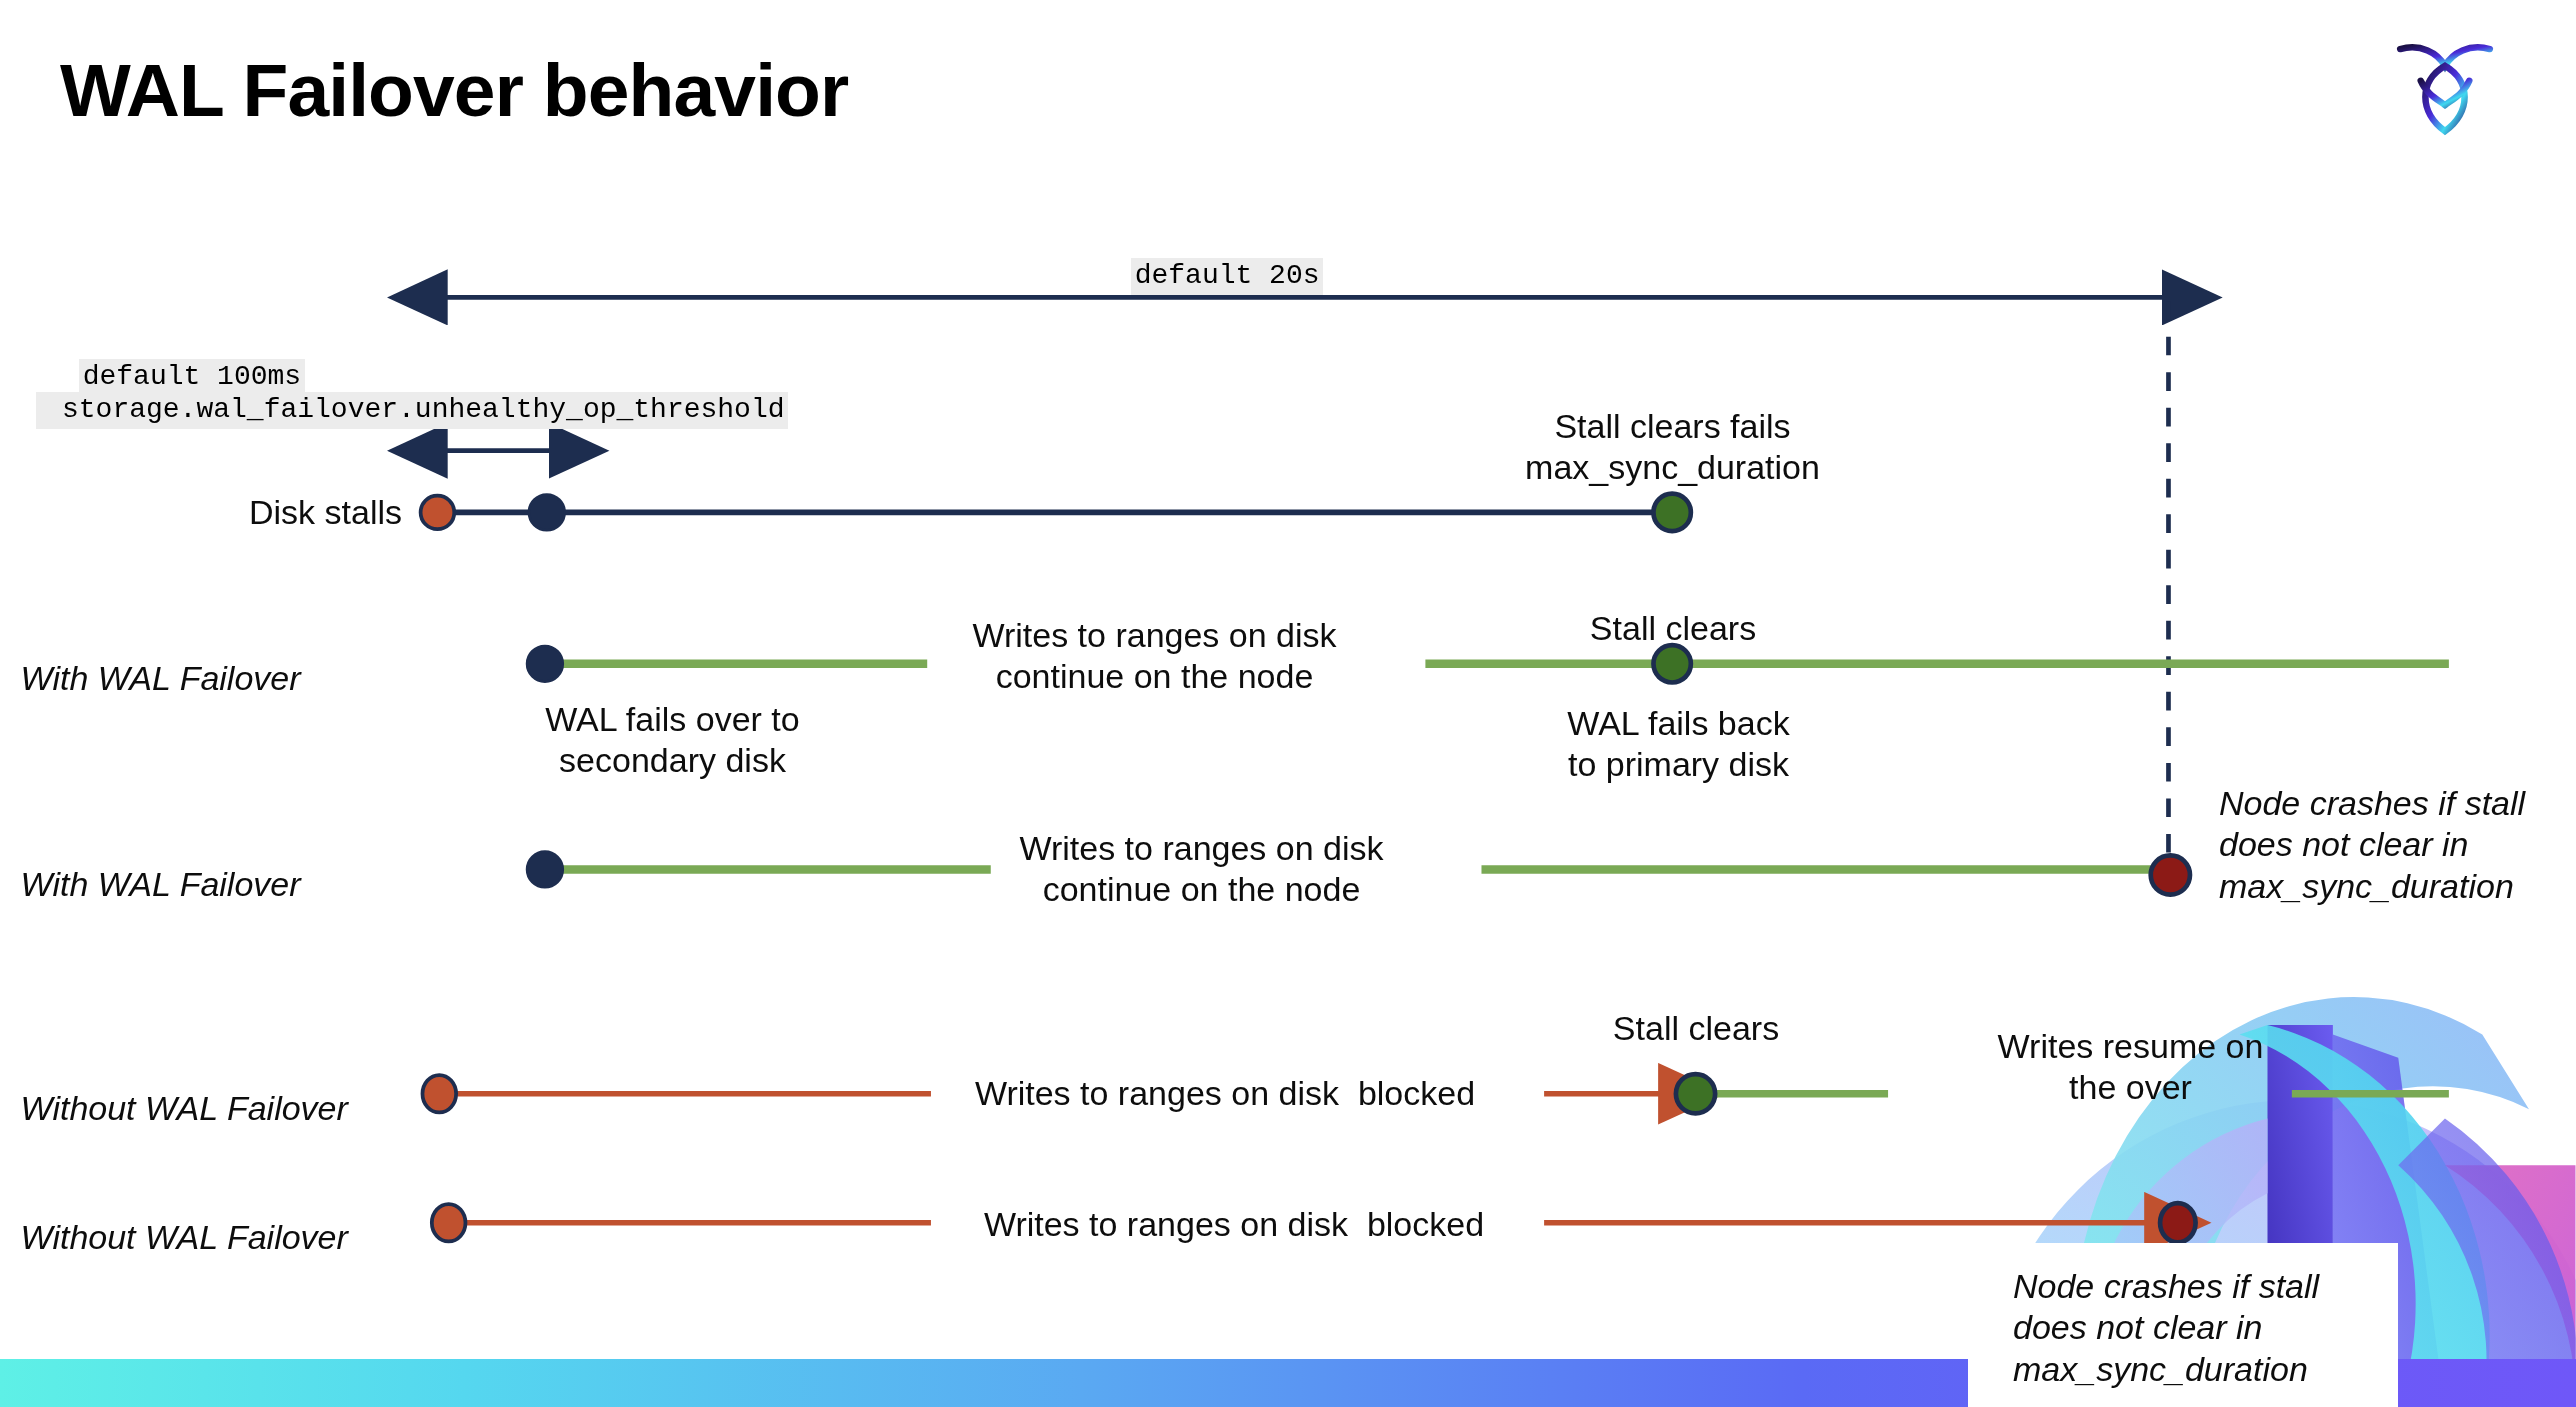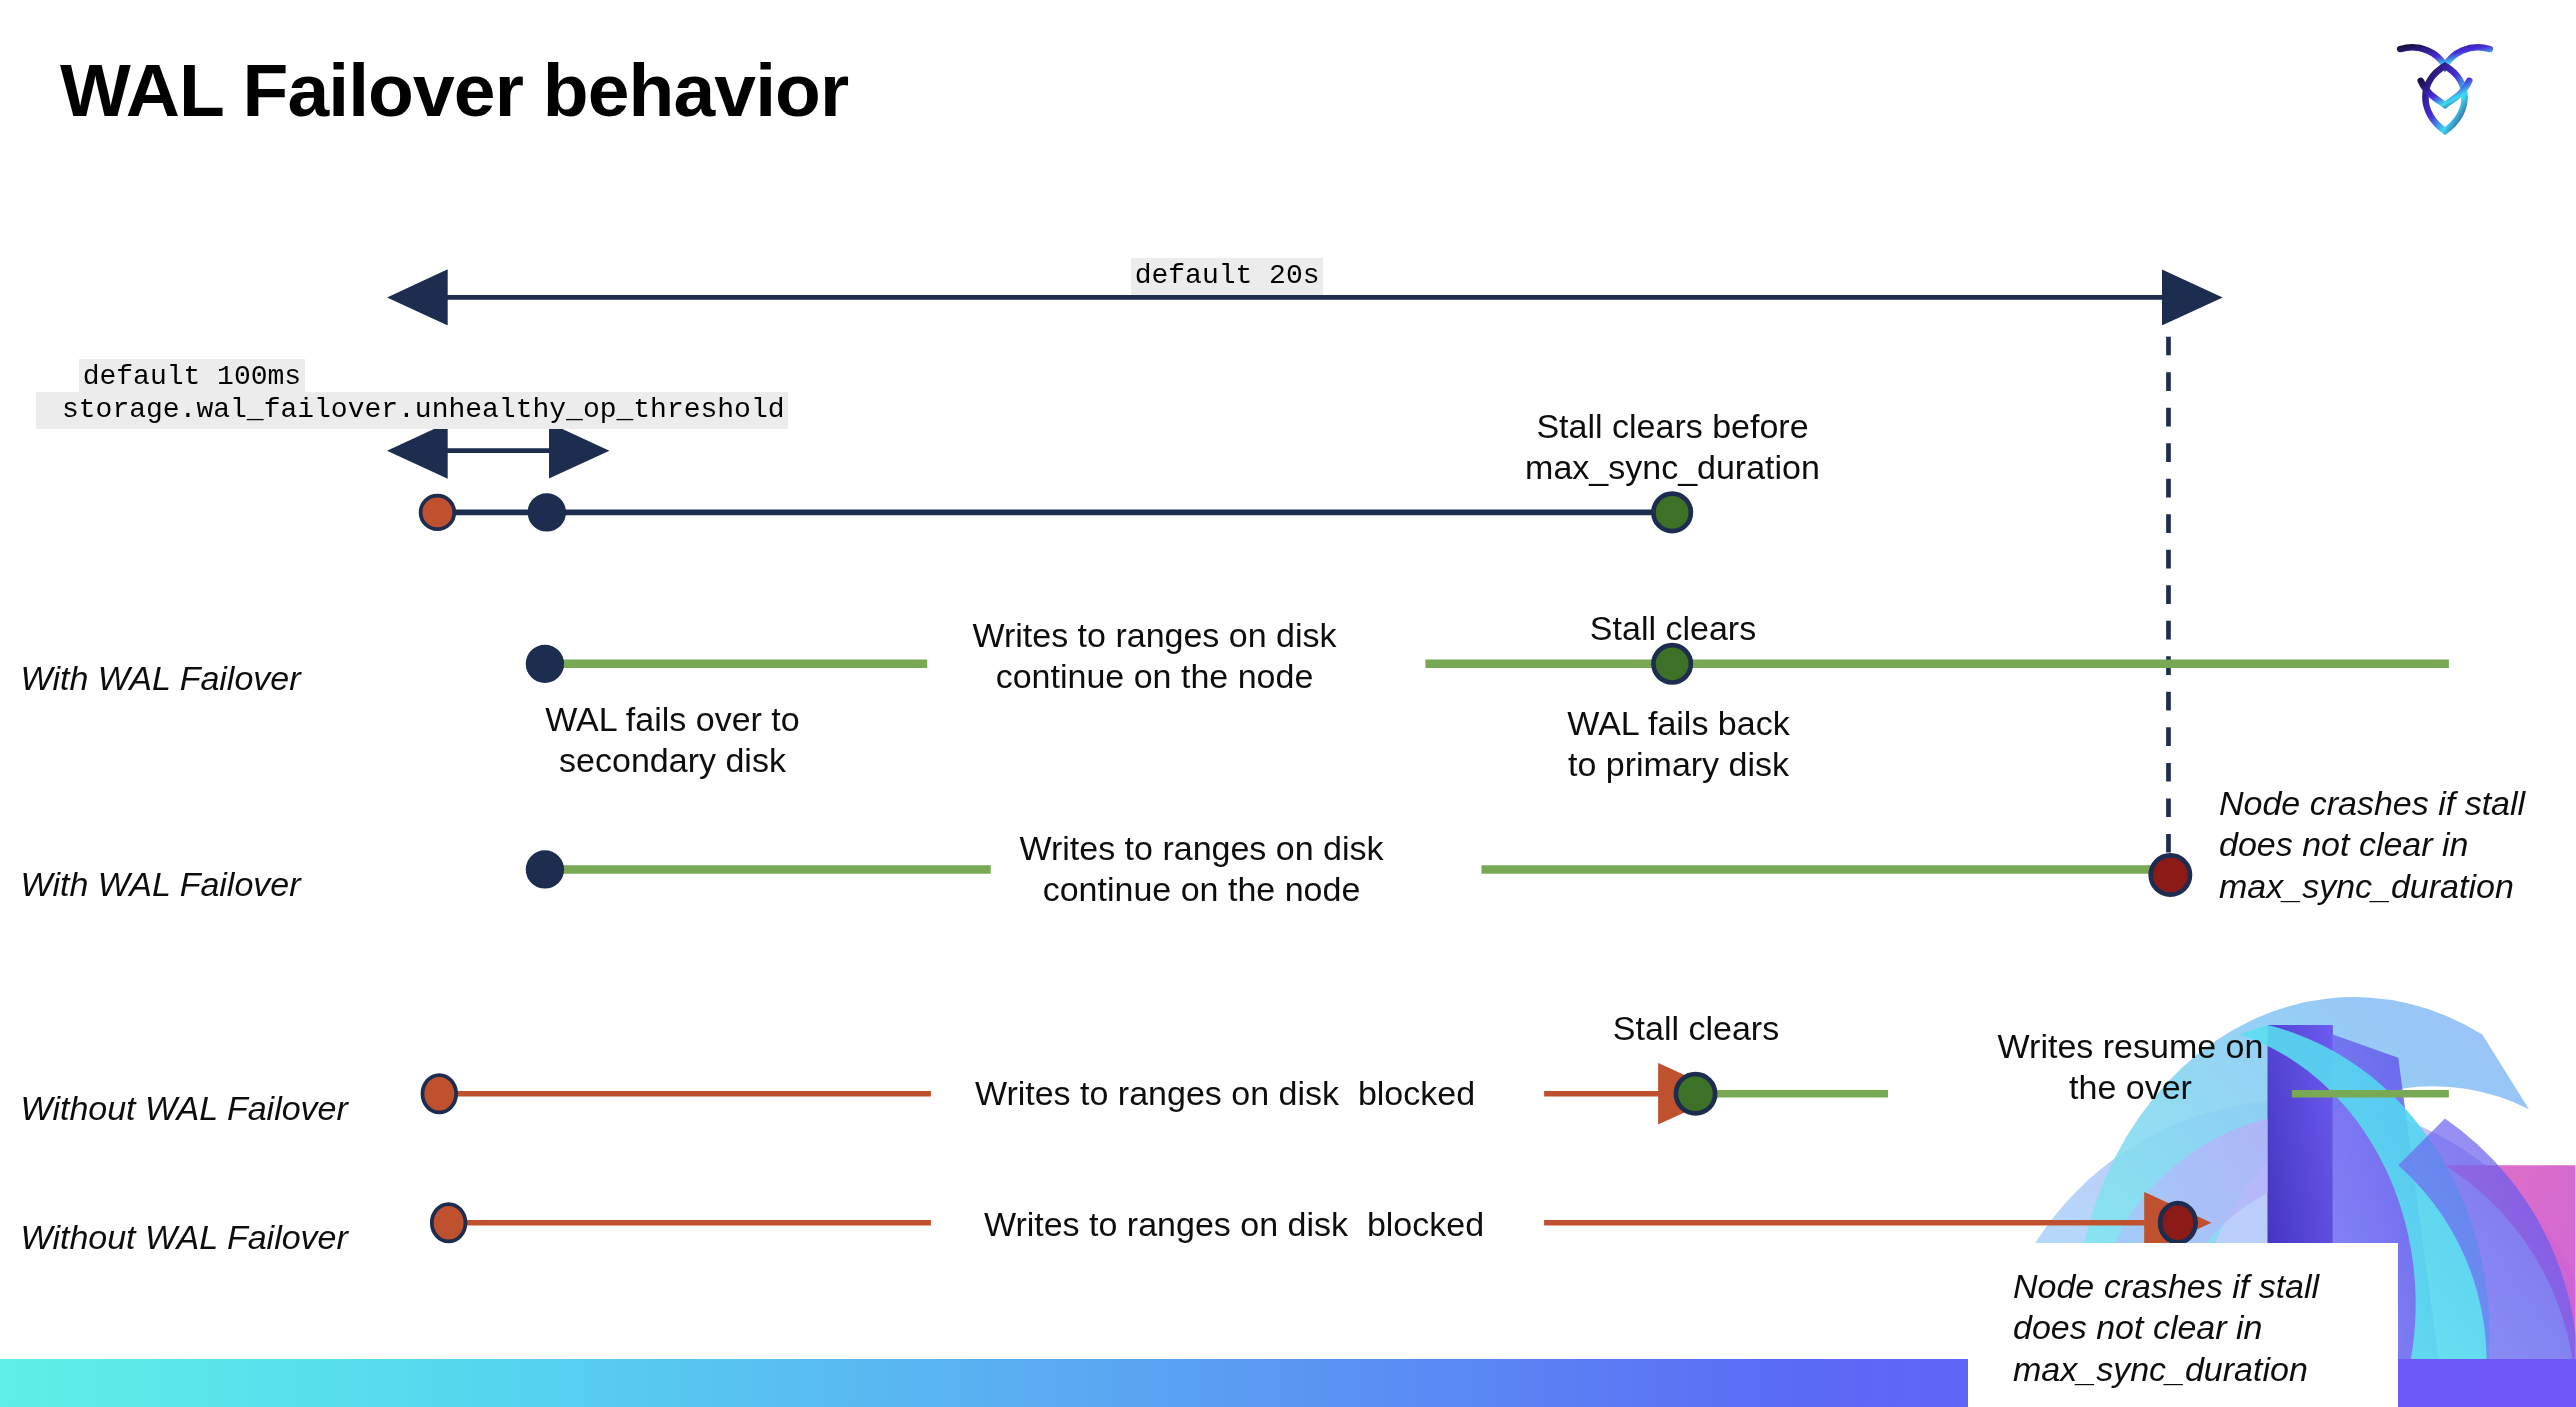--- a/index.html
+++ b/index.html
@@ -200,30 +200,31 @@
         <path d="M60,78 L60,106"></path>
       </g>
     </svg>
   </div>
 
   <div class="codechip" style="left:1131px;top:258px;">default 20s</div>
 
   <div class="codechip" style="left:36px;top:359px;margin-left:43px;">default 100ms</div>
   <div class="codechip" style="left:36px;top:392px;padding-left:26px;">storage.wal_failover.unhealthy_op_threshold</div>
 
+  <div class="lbl r" style="left:37px;top:492px;width:365px;">Disk stalls</div>
 
   <div class="lbl l" style="left:20.6px;top:658px;width:486px;">With WAL Failover</div>
 
   <div class="lbl l" style="left:20.6px;top:864px;width:486px;">With WAL Failover</div>
 
   <div class="lbl l" style="left:20.6px;top:1088px;width:523px;">Without WAL Failover</div>
 
   <div class="lbl l" style="left:20.6px;top:1217px;width:523px;">Without WAL Failover</div>
 
-  <div class="lbl c" style="left: 1467px; top: 406px; width: 411px; white-space: pre-line;">Stall clears before
+  <div class="lbl c" style="left: 1467px; top: 406px; width: 411px; white-space: pre-line;">Stall clears fails
 max_sync_duration</div>
 
   <div class="lbl c" style="left: 944px; top: 615px; width: 421px; white-space: pre-line;">Writes to ranges on disk
 continue on the node</div>
   <div class="lbl c" style="left:1505px;top:608px;width:336px;">Stall clears</div>
   <div class="lbl c" style="left: 467px; top: 699px; width: 411px; white-space: pre-line;">WAL fails over to
 secondary disk</div>
   <div class="lbl c" style="left: 1496px; top: 703px; width: 365px; white-space: pre-line;">WAL fails  back
 to primary disk</div>
 

